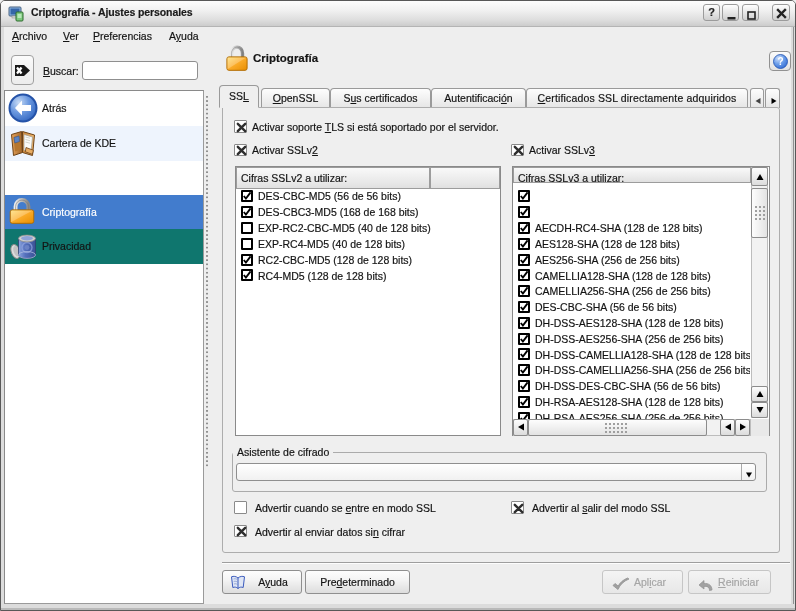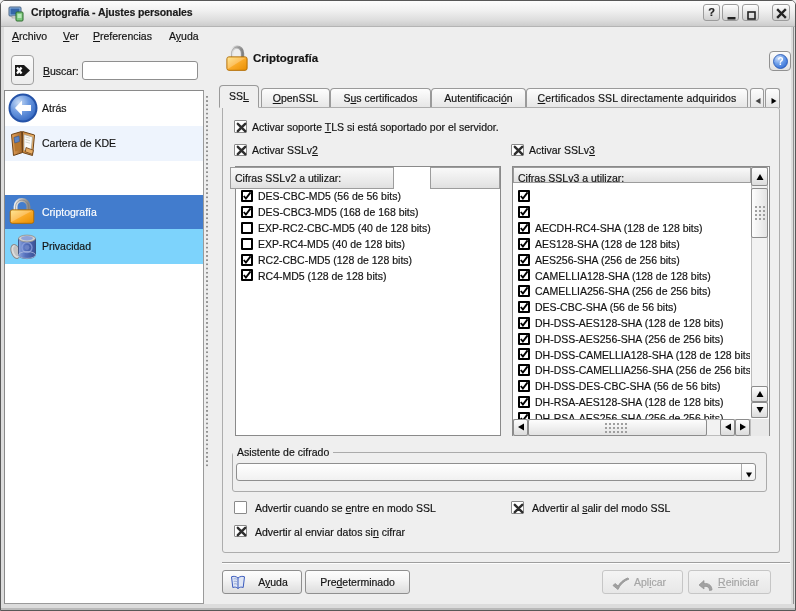--- a/index.html
+++ b/index.html
@@ -170,21 +170,21 @@
               <stop offset="100%" stop-color="#888"></stop>
             </linearGradient>
           </defs>
           <path d="M7.5600000000000005 14.56 v-5.04 a6.44 6.44 0 0 1 12.88 0 v5.04" fill="none" stroke="url(#gs28)" stroke-width="3.9200000000000004"></path>
           <path d="M7.5600000000000005 14.56 v-5.04 a6.44 6.44 0 0 1 12.88 0 v5.04" fill="none" stroke="#777" stroke-width="0.56"></path>
           <rect x="2.24" y="12.88" width="23.52" height="13.44" rx="2" fill="url(#gl28)" stroke="#b36d00" stroke-width="1"></rect>
           <path d="M2.8000000000000003 13.44 L24.64 13.44 L2.8000000000000003 25.2 Z" fill="#ffffff" opacity="0.25"></path>
         </svg></div>
       <div class="txt">Criptografía</div>
     </div>
-    <div class="srow" style="top:138.0px;background:#7dd3fc;color:#141414">
+    <div class="srow" style="top:138.0px;background:#0f766e;color:#141414">
       <div class="abs" style="left:3px;top:2px"><svg width="30" height="30" viewBox="0 0 30 30" style="">
           <defs>
             <linearGradient id="gp" x1="0" y1="0" x2="1" y2="0">
               <stop offset="0%" stop-color="#8ba4dd"></stop>
               <stop offset="40%" stop-color="#5570bd"></stop>
               <stop offset="100%" stop-color="#3a5195"></stop>
             </linearGradient>
           </defs>
           <ellipse cx="7.5" cy="20.5" rx="4.2" ry="7.2" fill="#dcdcdc" stroke="#8a8a8a" transform="rotate(-20 7.5 20.5)"></ellipse>
           <ellipse cx="8.3" cy="20.2" rx="2.6" ry="5.4" fill="#c2c2c2" transform="rotate(-20 8.3 20.2)"></ellipse>
@@ -259,21 +259,21 @@
     </svg>
   </div>
 <div class="cblbl" style="left:252px;top:144px">Activar SSLv<u>2</u></div>
 <div class="xcb" style="left:511px;top:143.5px">
     <svg width="13" height="13" viewBox="0 0 13 13" style="position:absolute;left:-0.5px;top:-0.5px">
       <path d="M2.8 2.8 L10.2 10.2 M10.2 2.8 L2.8 10.2" stroke="#2e2e2e" stroke-width="2.4" stroke-linecap="round"></path>
     </svg>
   </div>
 <div class="cblbl" style="left:529px;top:144px">Activar SSLv<u>3</u></div>
 <div class="lview" style="left:235px;top:166px;width:266px;height:270px"></div>
-<div class="lhead" style="left:230px;top:166.5px;width:164px;height:22px;z-index:6">Cifras SSLv2 a utilizar:</div>
+<div class="lhead" style="left:236px;top:166.5px;width:194px;height:22px;z-index:6">Cifras SSLv2 a utilizar:</div>
 <div class="lhead" style="left:430px;top:166.5px;width:70px;height:22px;z-index:6"></div>
 <div class="lrow" style="left:235px;top:188.4px;width:250px;z-index:6">
     <div class="lcb">
       <svg width="12" height="12" viewBox="0 0 12 12" style="position:absolute;left:-2px;top:-2px">
         <path d="M2.8 6.0 L4.9 8.5 L9.6 2.4" fill="none" stroke="#000" stroke-width="1.9"></path>
       </svg>
     </div>
     <div class="txt">DES-CBC-MD5 (56 de 56 bits)</div>
   </div>
 <div class="lrow" style="left:235px;top:204.22px;width:250px;z-index:6">

